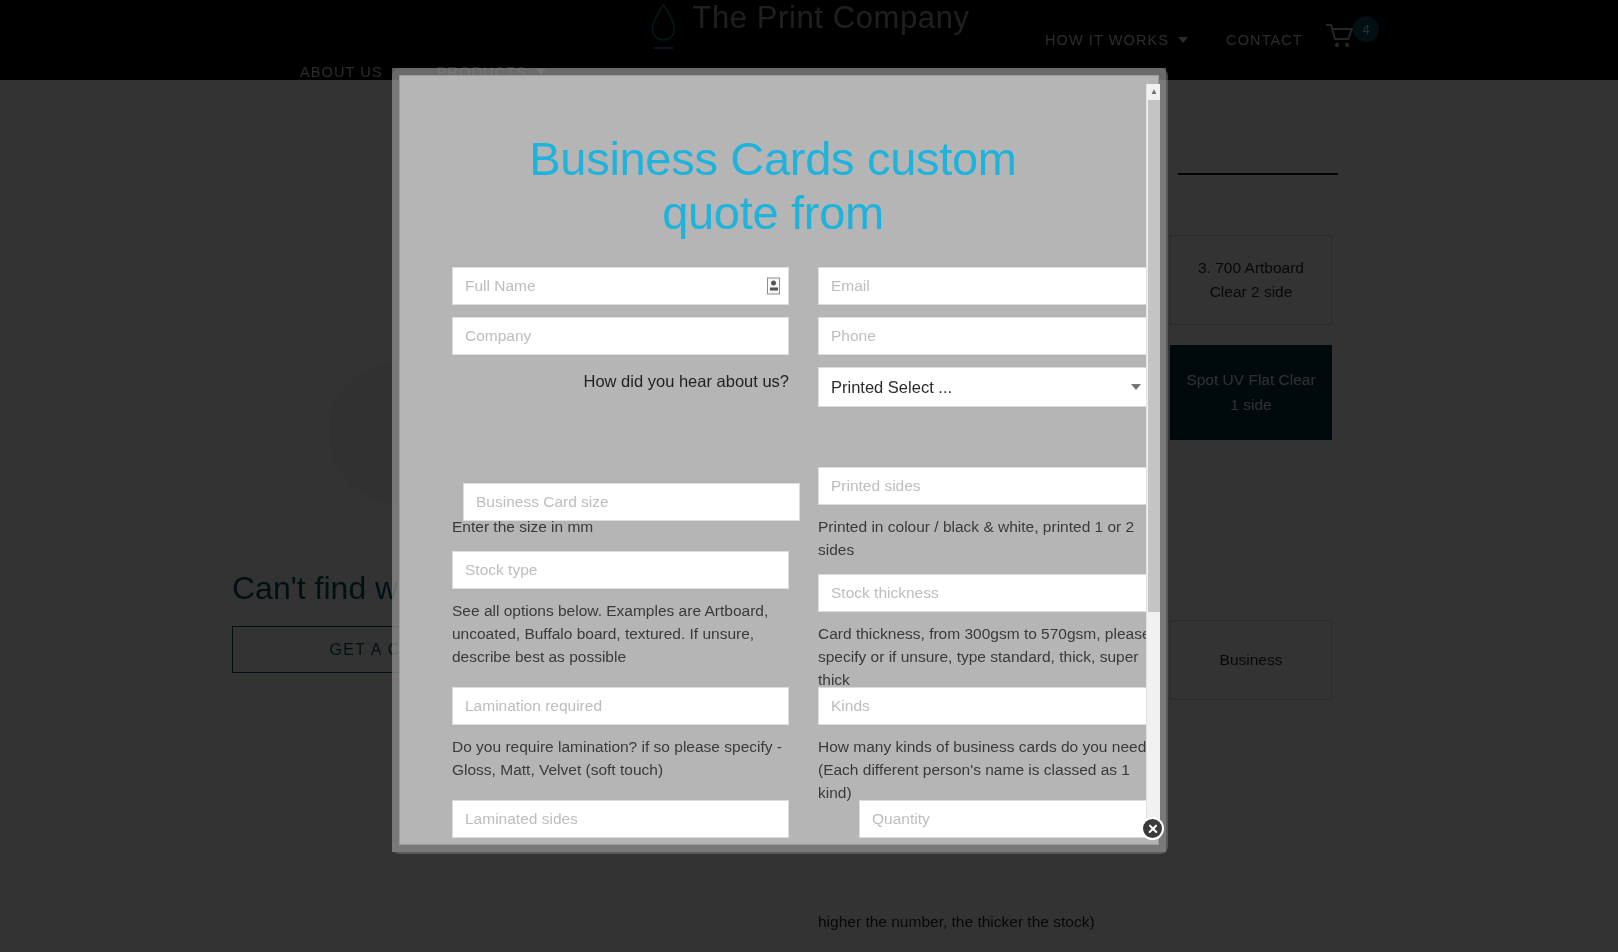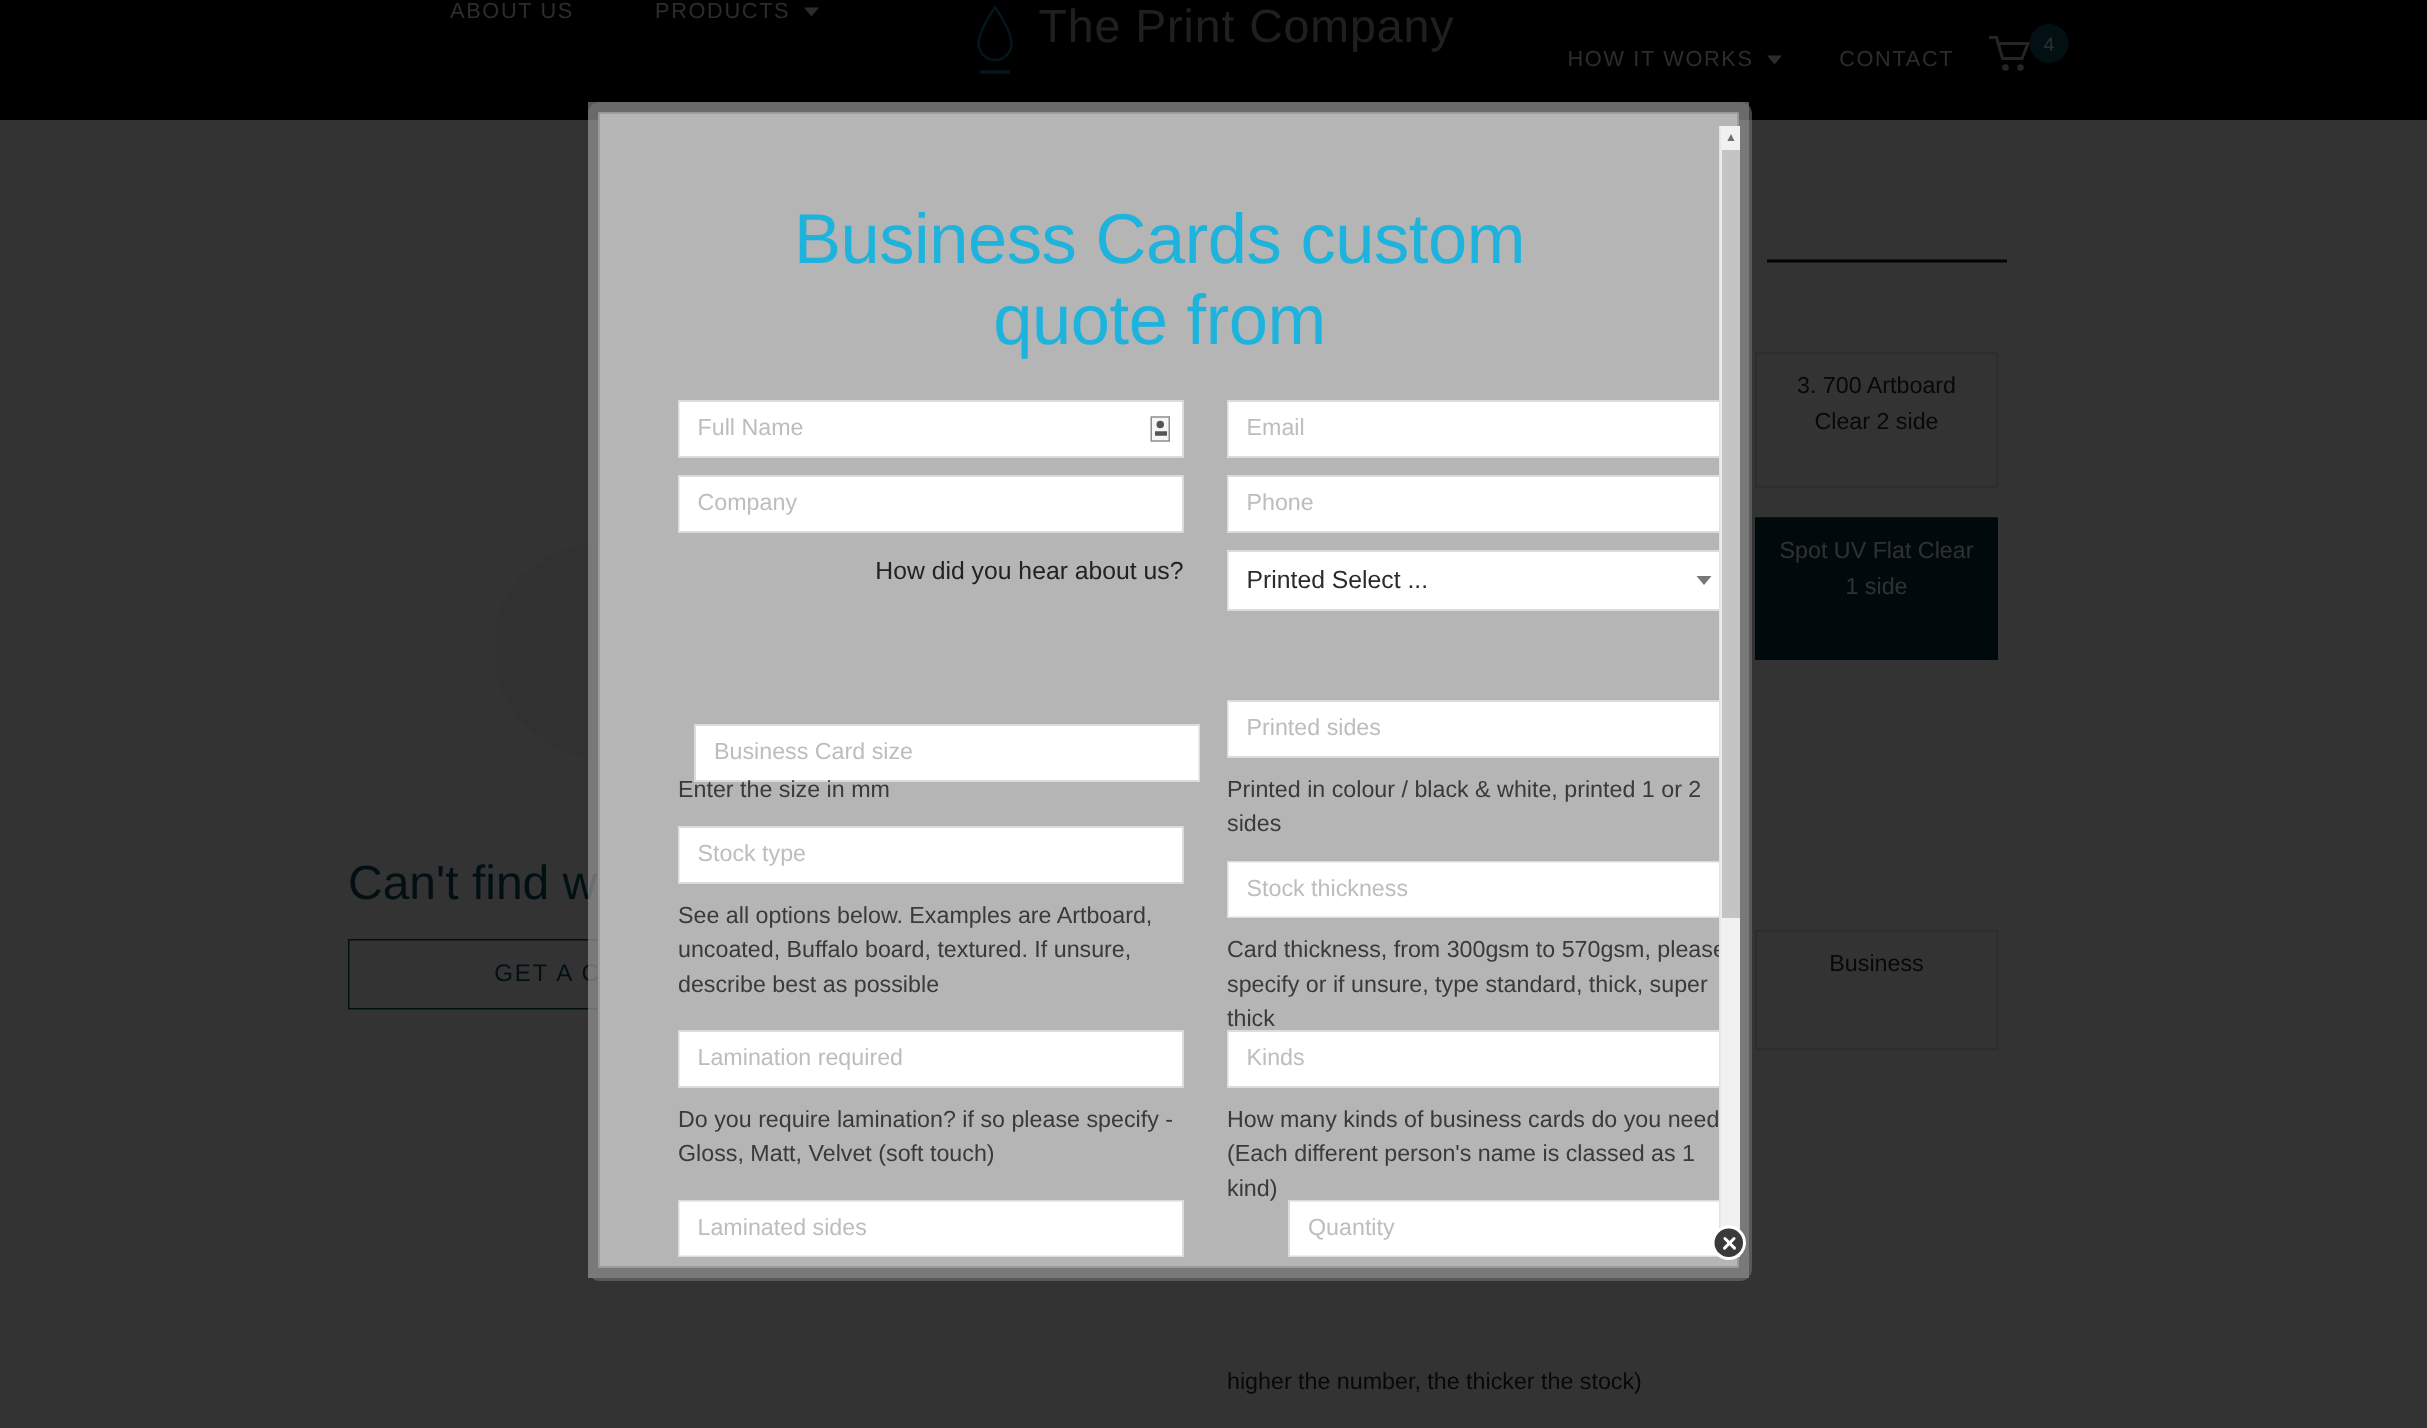--- a/index.html
+++ b/index.html
@@ -12,21 +12,21 @@
 
   
   #page-root { position: absolute; inset: 0; background: #ffffff; }
 
   
   .site-header {
     position: absolute; top: 0; left: 0; width: 1618px; height: 80px;
     background: #000000;
     display: flex; align-items: center;
   }
-  .nav-left { position: absolute; left: 300px; top: 0; height: 80px; display: flex; align-items: flex-start; gap: 54px; }
+  .nav-left { position: absolute; left: 300px; top: 0; height: 80px; display: flex; align-items: flex-end; gap: 54px; }
   .nav-right { position: absolute; left: 1045px; top: 0; height: 80px; display: flex; align-items: center; gap: 38px; }
   .nav-link {
     color: #d9d9d9; font-size: 14.5px; letter-spacing: 1.1px;
     text-transform: uppercase; font-family: "Liberation Sans", sans-serif;
     display: flex; align-items: center; gap: 9px; white-space: nowrap;
     cursor: pointer;
   }
   .caret {
     width: 0; height: 0; border-left: 5px solid transparent;
     border-right: 5px solid transparent; border-top: 6px solid #d9d9d9;
@@ -51,21 +51,21 @@
     font-family: "Liberation Sans", sans-serif;
   }
 
   
   .page-body { position: absolute; top: 80px; left: 0; width: 1618px; height: 872px; background: #ffffff; }
 
   .sec-rule { position: absolute; left: 1178px; top: 93px; width: 160px; height: 2px; background: #111; }
 
   .prod-card {
     position: absolute; border: 1px solid #d7d7d7; background: #fff;
-    display: flex; align-items: flex-start; justify-content: center; text-align: center;
+    display: flex; align-items: center; justify-content: center; text-align: center;
     color: #2b2b2b; font-size: 15.5px; line-height: 1.55; padding: 10px;
     font-family: "Liberation Sans", sans-serif;
   }
   .prod-card.teal { background: #023038; border-color: #023038; color: #e8f3f5; }
 
   .cta-head {
     position: absolute; left: 232px; top: 490px;
     color: #0d5360; font-size: 32px; font-weight: 300;
     font-family: "Liberation Sans", sans-serif; white-space: nowrap;
   }

